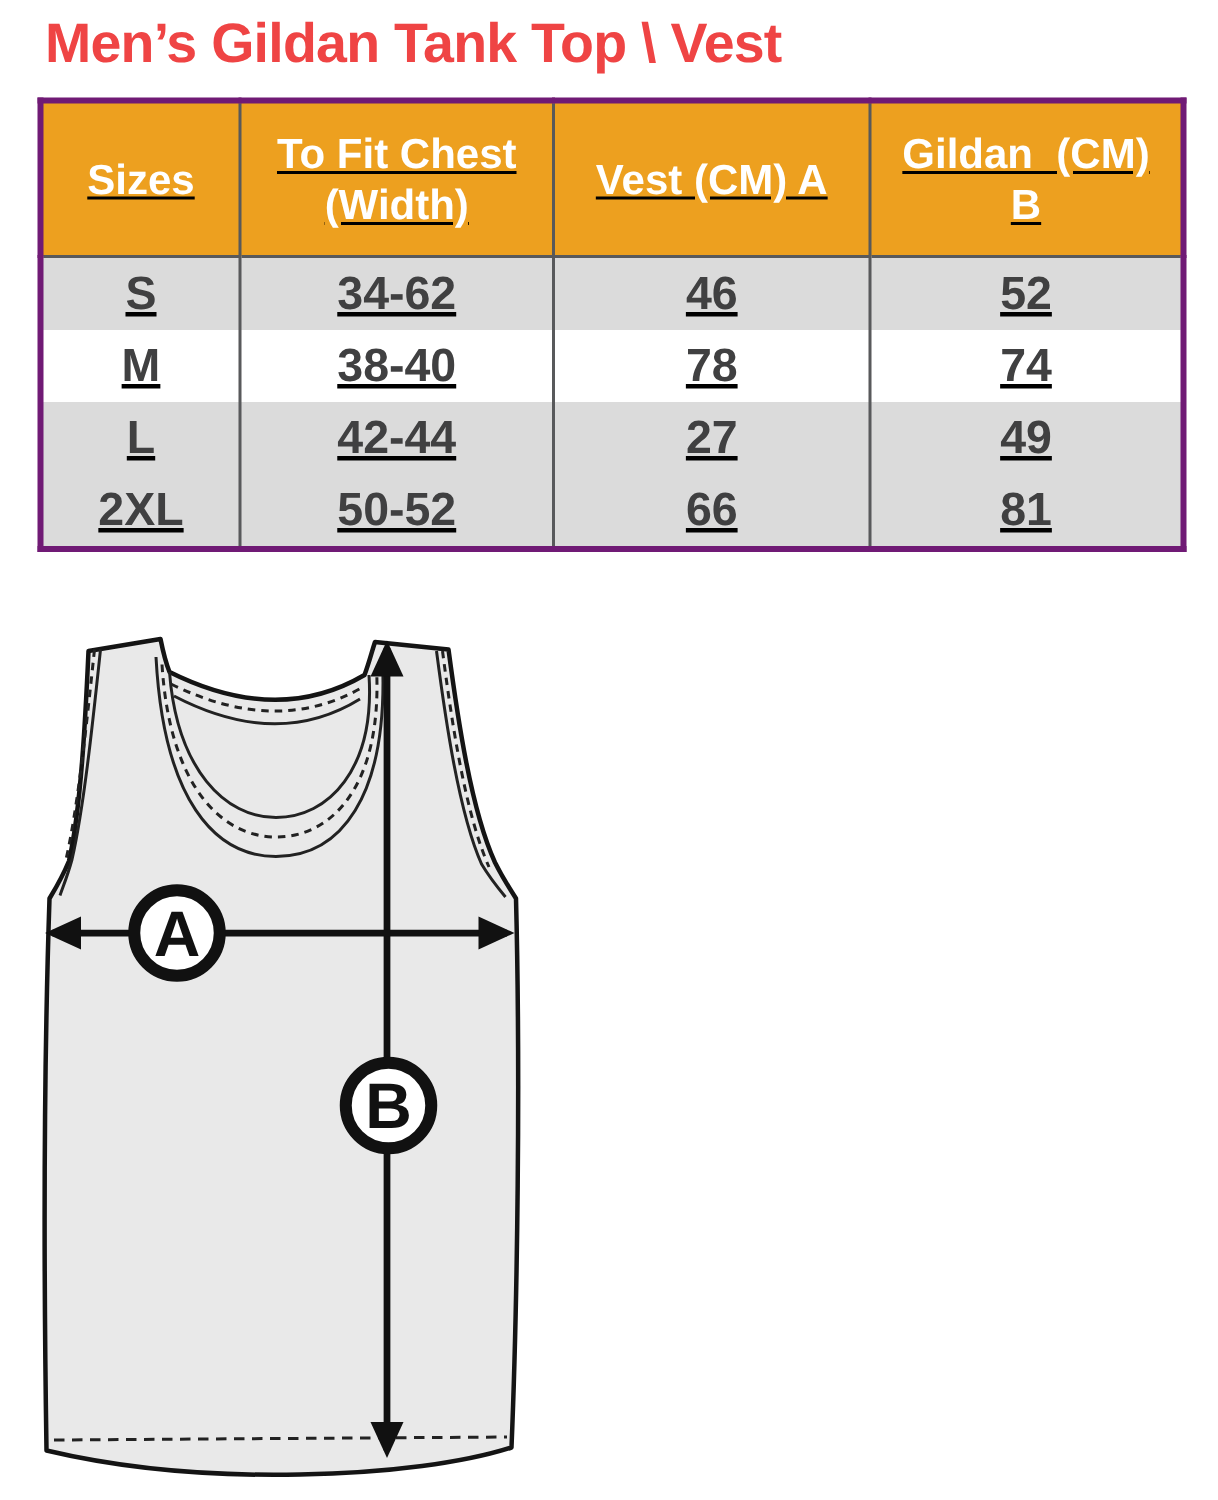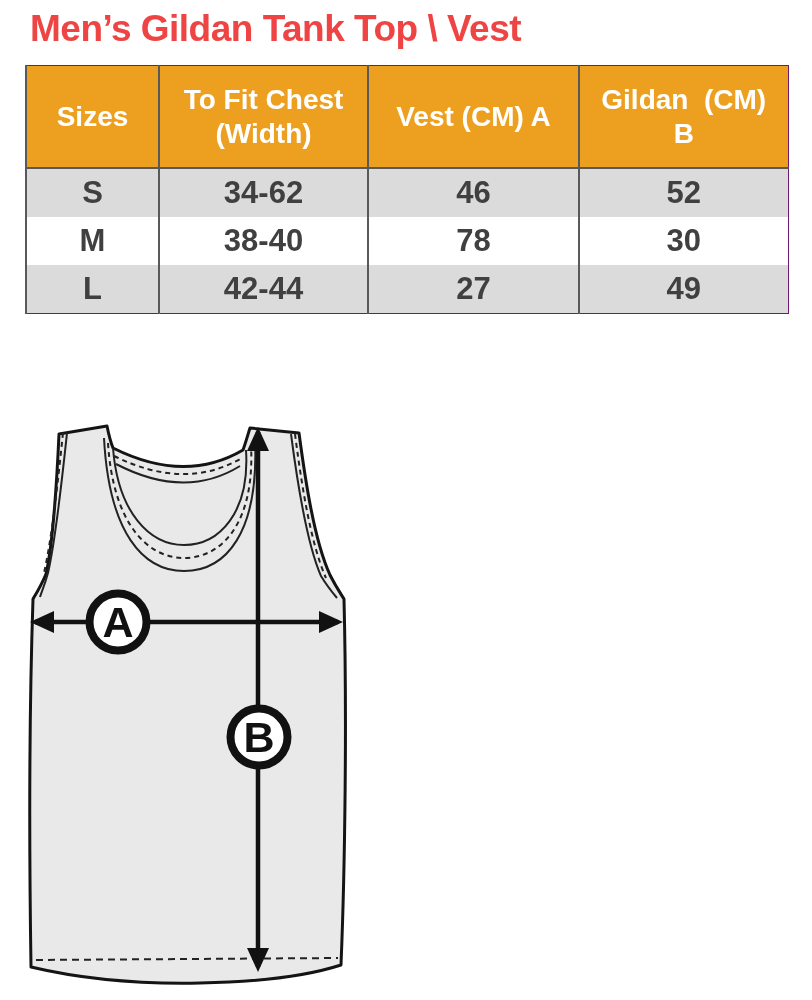--- a/index.html
+++ b/index.html
@@ -9,21 +9,22 @@
     font-family:"Liberation Sans", sans-serif;
   }
   .page-title {
     position:absolute; left:29px; top:7px; margin:1px;
     font-size:37px; font-weight:700; letter-spacing:-0.5px;
     color:#ef4444; white-space:nowrap;
   }
   table.size-table {
     position:absolute; left:25px; top:65px; width:762px;
     border-collapse:collapse; table-layout:fixed;
-    border:1px solid #701a75;
+    border:4px solid #701a75;
+    text-decoration:underline;
   }
   table.size-table th, table.size-table td {
     border-left:2px solid #58595B;
     text-align:center; vertical-align:middle; padding:0;
   }
   table.size-table th {
     height:101px; background:#EDA01F; color:#ffffff;
     font-size:28px; font-weight:700; line-height:34px;
     white-space:pre-wrap; border-bottom:2px solid #58595B;
   }
@@ -64,27 +65,33 @@
     <tr class="alt">
       <td>S</td>
       <td>34-62</td>
       <td>46</td>
       <td>52</td>
     </tr>
     <tr class="plain">
       <td>M</td>
       <td>38-40</td>
       <td>78</td>
-      <td>30</td>
+      <td>74</td>
     </tr>
     <tr class="alt">
       <td>L</td>
       <td>42-44</td>
       <td>27</td>
       <td>49</td>
+    </tr>
+    <tr class="alt">
+      <td>2XL</td>
+      <td>50-52</td>
+      <td>66</td>
+      <td>81</td>
     </tr>
   </tbody>
 </table>
 
 <svg class="diagram-svg" width="812" height="582" viewBox="0 0 812 582" xmlns="http://www.w3.org/2000/svg">
 
   <path d="M 59,16 L 107,8
            C 109,18 111,25 113,30
            Q 185,66 243,32
            C 246,24 248,16 250,10

